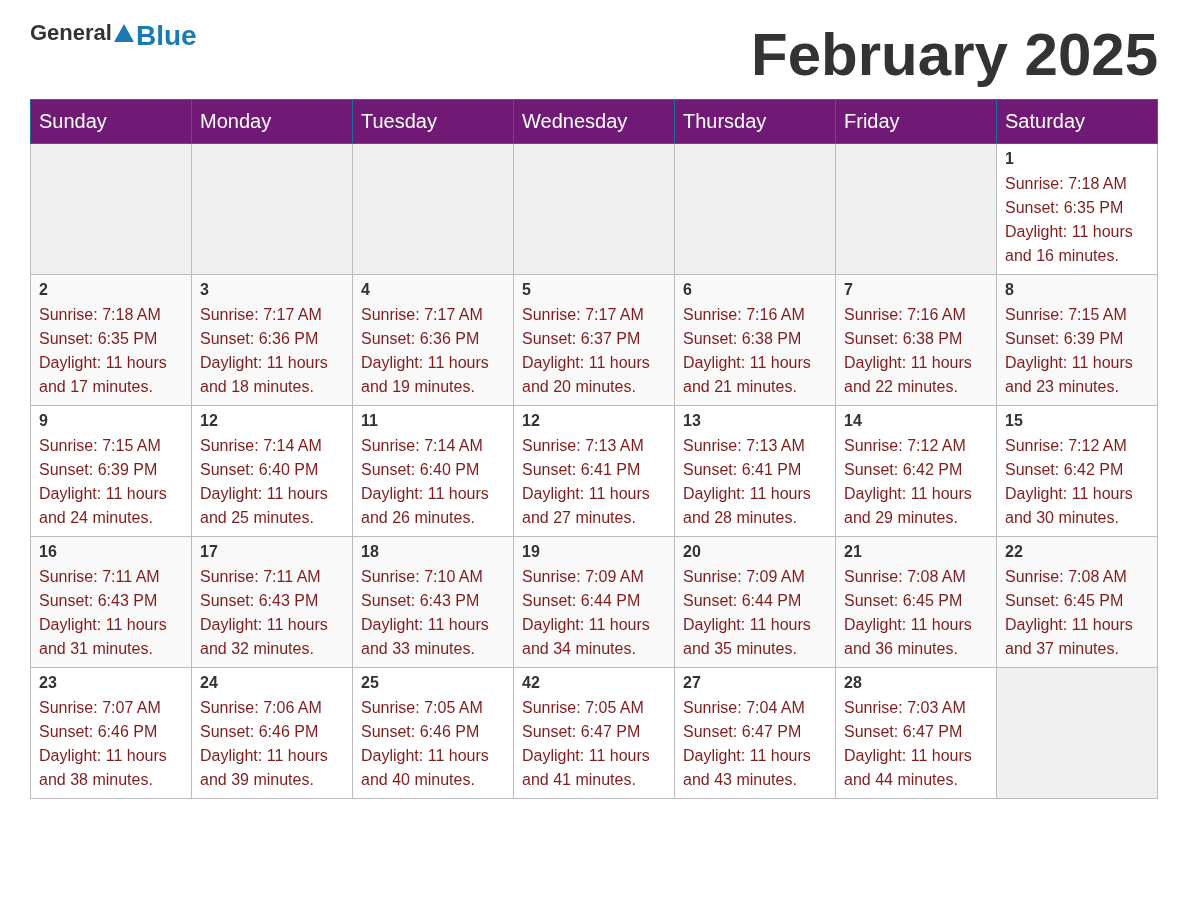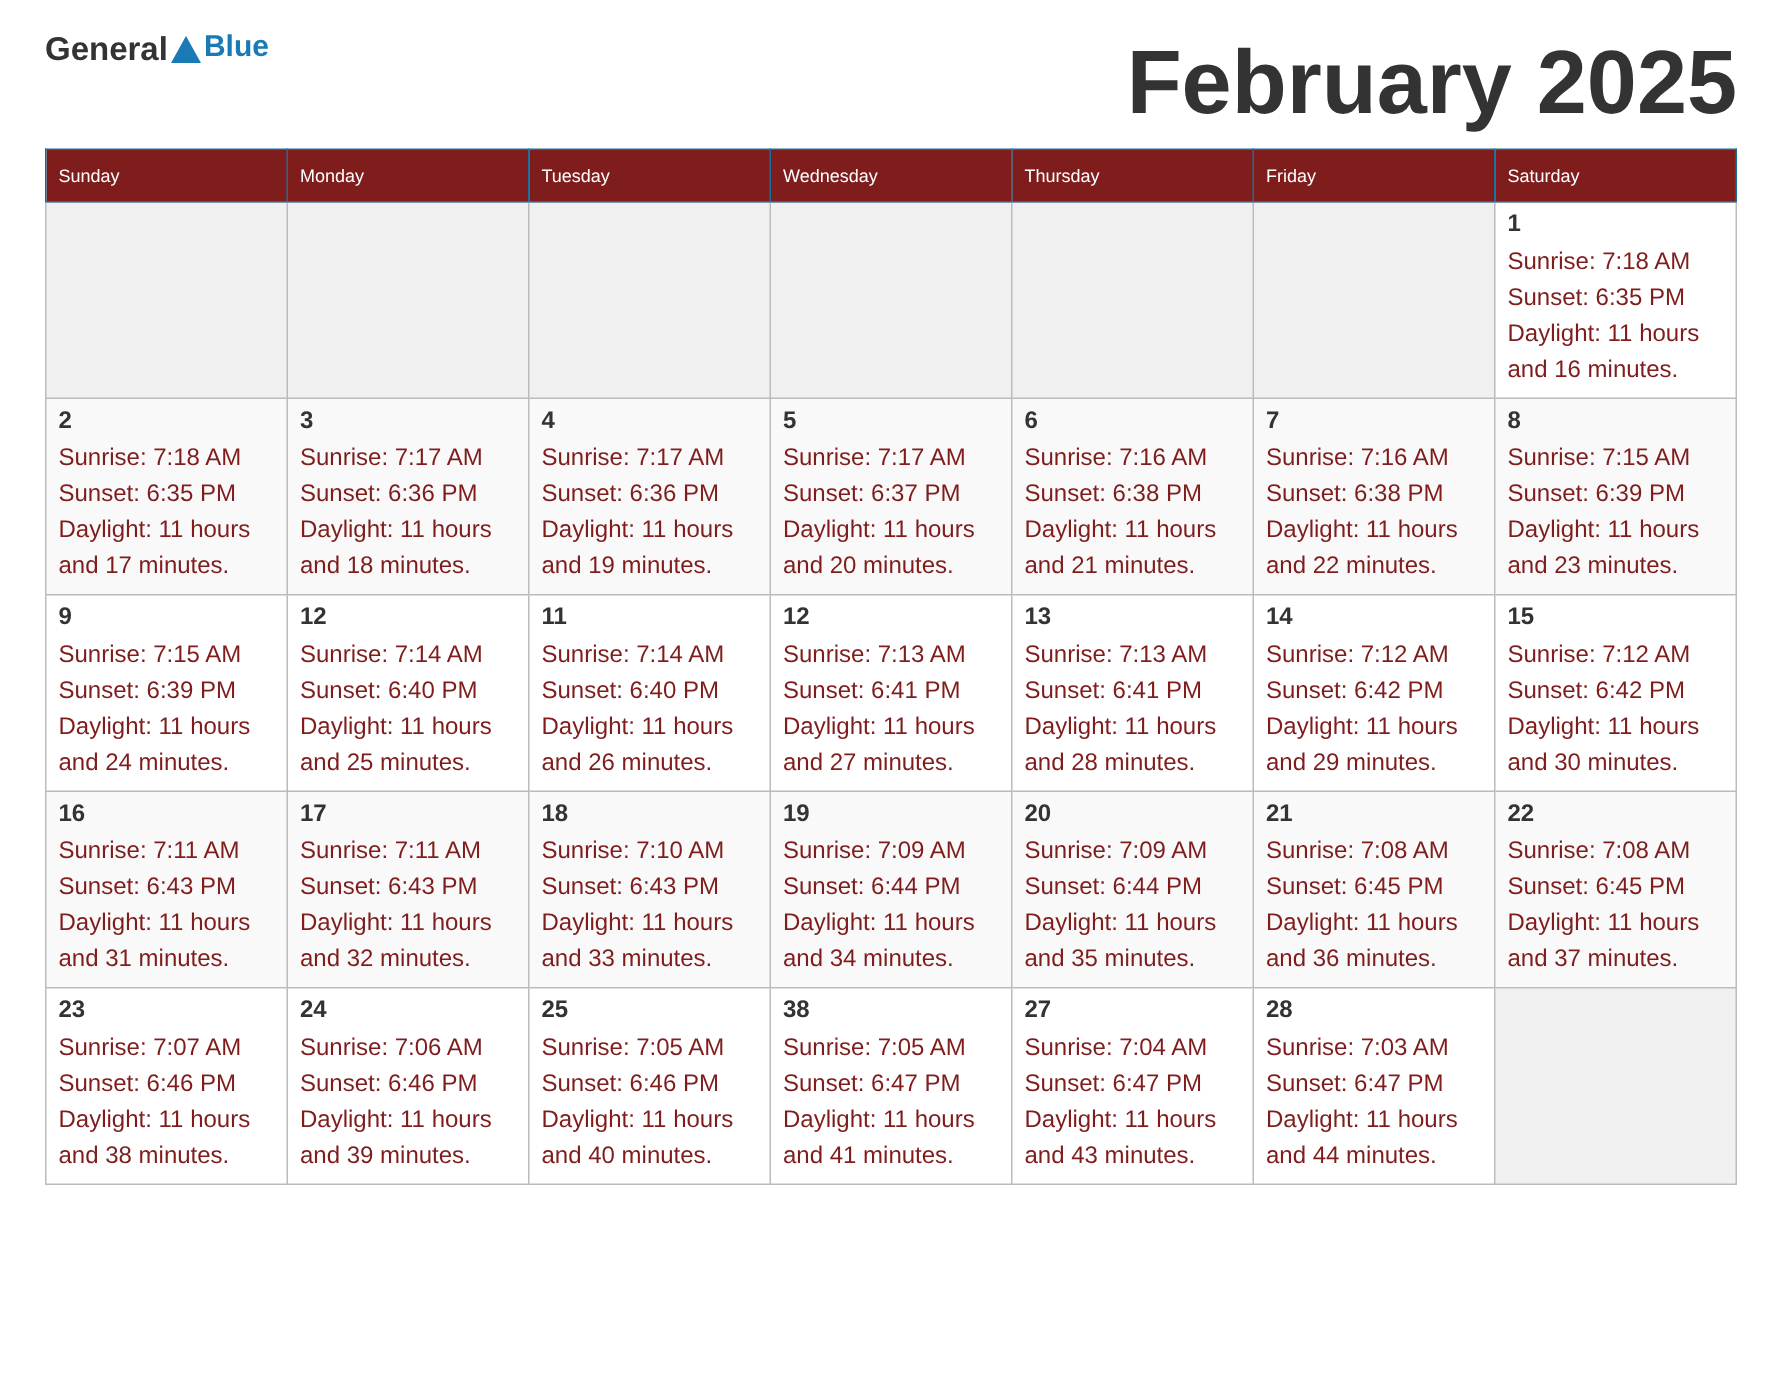--- a/index.html
+++ b/index.html
@@ -32,21 +32,21 @@
     .logo-triangle {
       width: 0; height: 0;
       border-left: 10px solid transparent;
       border-right: 10px solid transparent;
       border-bottom: 18px solid #1a7ab5;
       margin: 0 2px;
       display: inline-block;
     }
     .logo-blue {
       color: #1a7ab5;
-      font-size: 20px;
+      font-size: 28px;
       font-weight: bold;
     }
     .title-section {
       text-align: right;
     }
     .month-title {
       font-size: 60px;
       font-weight: bold;
       color: #333;
     }
@@ -54,24 +54,24 @@
       font-size: 20px;
       color: #555;
       margin-top: 4px;
     }
     .calendar {
       width: 100%;
       border-collapse: collapse;
       border: 1px solid #ccc;
     }
     .calendar th {
-      background: #7f1d1d;
+      background: #701a75;
       color: #fff;
       padding: 10px 8px;
-      font-size: 12px;
+      font-size: 20px;
       font-weight: normal;
       text-align: left;
       border: 1px solid #1a6e9e;
     }
     .calendar td {
       border: 1px solid #bbb;
       vertical-align: top;
       padding: 6px 8px;
       width: calc(100% / 7);
       min-height: 110px;
@@ -235,21 +235,21 @@
         </td>
         <td>
           <span class="day-number">24</span>
           <div class="day-info">Sunrise: 7:06 AM<br>Sunset: 6:46 PM<br>Daylight: 11 hours and 39 minutes.</div>
         </td>
         <td>
           <span class="day-number">25</span>
           <div class="day-info">Sunrise: 7:05 AM<br>Sunset: 6:46 PM<br>Daylight: 11 hours and 40 minutes.</div>
         </td>
         <td>
-          <span class="day-number">38</span>
+          <span class="day-number">42</span>
           <div class="day-info">Sunrise: 7:05 AM<br>Sunset: 6:47 PM<br>Daylight: 11 hours and 41 minutes.</div>
         </td>
         <td>
           <span class="day-number">27</span>
           <div class="day-info">Sunrise: 7:04 AM<br>Sunset: 6:47 PM<br>Daylight: 11 hours and 43 minutes.</div>
         </td>
         <td>
           <span class="day-number">28</span>
           <div class="day-info">Sunrise: 7:03 AM<br>Sunset: 6:47 PM<br>Daylight: 11 hours and 44 minutes.</div>
         </td>

